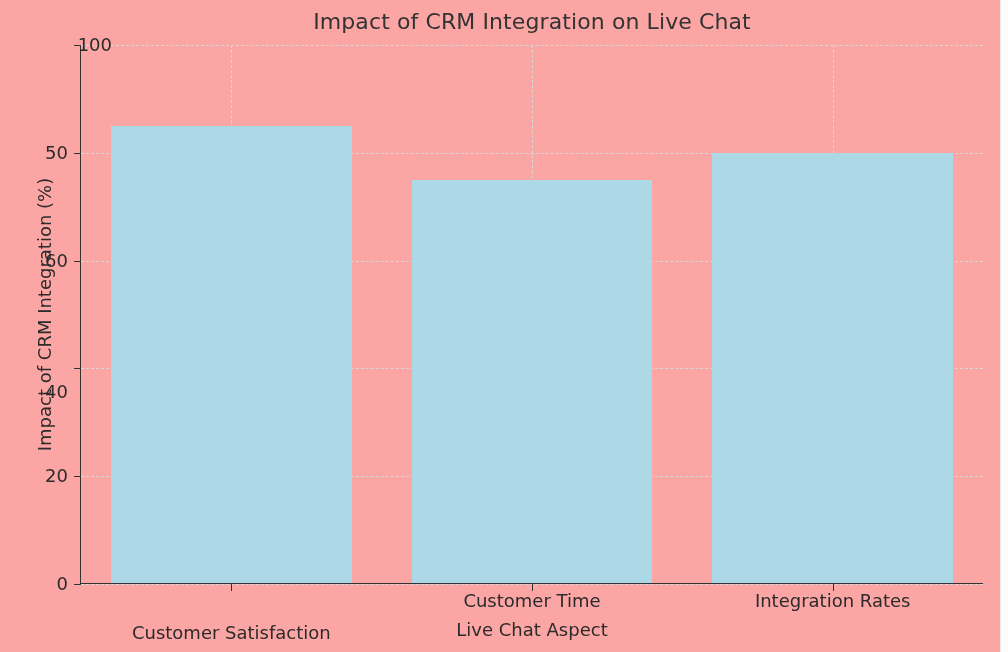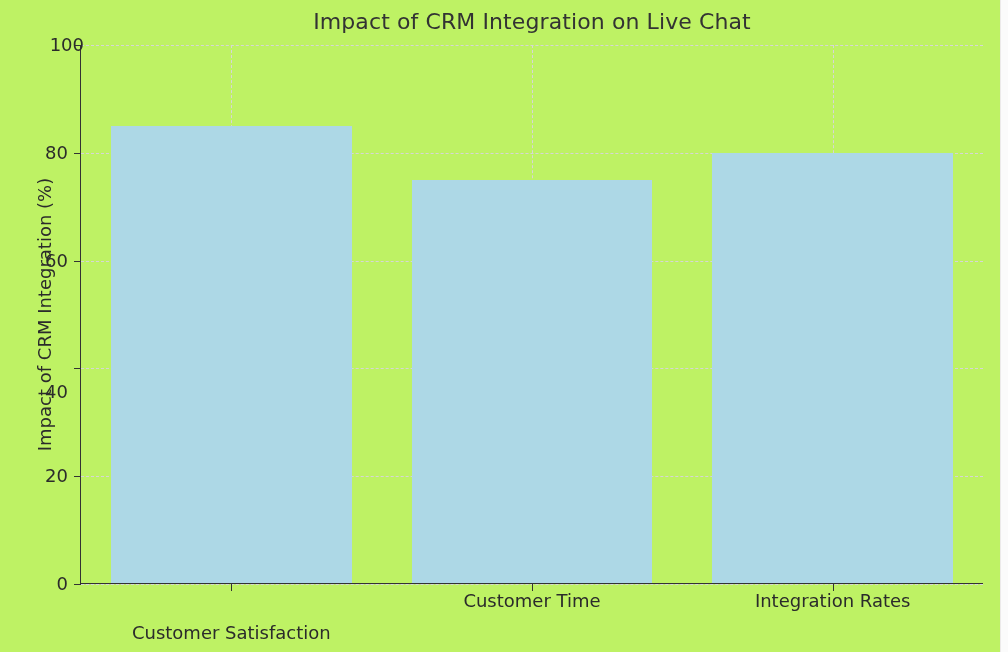--- a/index.html
+++ b/index.html
@@ -10,21 +10,21 @@
   body {
     width: 1008px;
     height: 652px;
     font-family: "DejaVu Sans", sans-serif;
     overflow: hidden;
   }
   #figure {
     position: relative;
     width: 1000px;
     height: 652px;
-    background: #bef264;
+    background: #fca5a5;
     box-sizing: border-box;
   }
   #page-edge {
     position: absolute;
     left: 1000px;
     top: 0;
     width: 8px;
     height: 652px;
     background: #fbfbfb;
     border-left: 1px solid #eceaea;
@@ -190,29 +190,30 @@
   <div id="y-ticks">
       <div class="ytick-mark" style="top: 584px;"></div>
       <div class="ytick-label" style="left: 0px; width: 68px; right: auto; top: 575px;">0</div>
       <div class="ytick-mark" style="top: 476.2px;"></div>
       <div class="ytick-label" style="left: 0px; width: 68px; right: auto; top: 467.2px;">20</div>
       <div class="ytick-mark" style="top: 368.4px;"></div>
       <div class="ytick-label" style="left: 0px; width: 68px; right: auto; top: 359.4px; margin-top: 24px;">40</div>
       <div class="ytick-mark" style="top: 260.6px;"></div>
       <div class="ytick-label" style="left: 0px; width: 68px; right: auto; top: 251.6px;">60</div>
       <div class="ytick-mark" style="top: 152.8px;"></div>
-      <div class="ytick-label" style="left: 0px; width: 68px; right: auto; top: 143.8px;">80</div>
+      <div class="ytick-label" style="left: 0px; width: 68px; right: auto; top: 143.8px;">50</div>
       <div class="ytick-mark" style="top: 45px;"></div>
-      <div class="ytick-label" style="left: 16px; width: 68px; right: auto; top: 36px;">100</div>
+      <div class="ytick-label" style="left: 0px; width: 68px; right: auto; top: 36px; padding-left: 44px;">100</div>
     </div>
   <div id="x-ticks">
       <div class="xtick-mark" style="left: 231.333px;"></div>
       <div class="xtick-label" style="left: 81px; width: 300.667px; margin-top: 32px;">Customer Satisfaction</div>
       <div class="xtick-mark" style="left: 532px;"></div>
       <div class="xtick-label" style="left: 381.667px; width: 300.667px;">Customer Time</div>
       <div class="xtick-mark" style="left: 832.667px;"></div>
       <div class="xtick-label" style="left: 682.333px; width: 300.667px;">Integration Rates</div>
     </div>
 
+  <div id="xlabel">Live Chat Aspect</div>
   <div id="ylabel">Impact of CRM Integration (%)</div>
 
   <div id="page-edge"></div>
 </div>
 
 </body></html>

